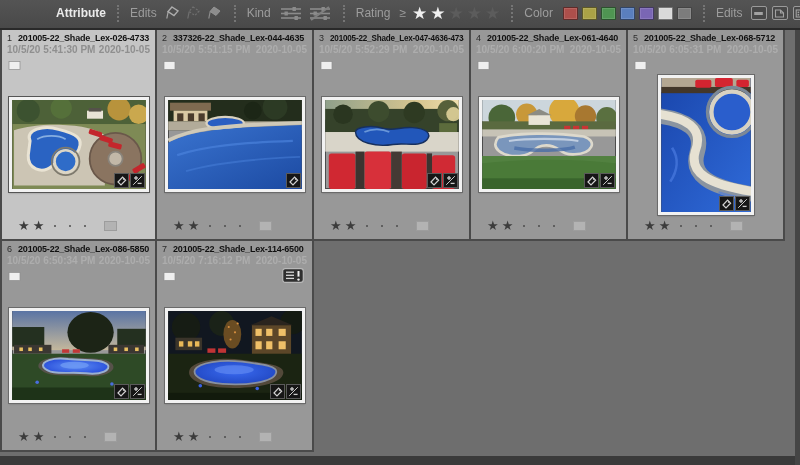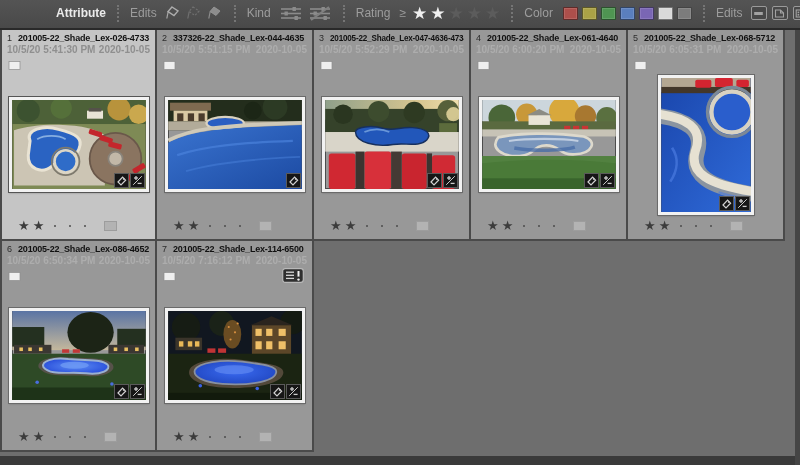--- a/index.html
+++ b/index.html
@@ -497,21 +497,21 @@
             <span class="c-dot"></span>
             <span class="c-swatch"></span>
           </div>
   </div>
       </div>
     <div class="grid-row" id="row2">
         <div class="cell">
     <div class="cell-head">
       <div class="head-line1">
         <span class="idx">6</span>
-        <span class="fname">201005-22_Shade_Lex-086-4652</span>
+        <span class="fname">201005-22_Shade_Lex-086-5850</span>
       </div>
       <div class="head-line2">
         <span class="time">10/5/20 6:50:34 PM</span>
         <span class="date">2020-10-05</span>
       </div>
     </div>
     <span class="pick-flag"><svg width="14" height="13" viewBox="0 0 14 13" xmlns="http://www.w3.org/2000/svg">
               <rect x="1" y="1.5" width="11" height="8" fill="#efefef" stroke="#8e8e8e" stroke-width="0.7"></rect>
             </svg></span>
 

